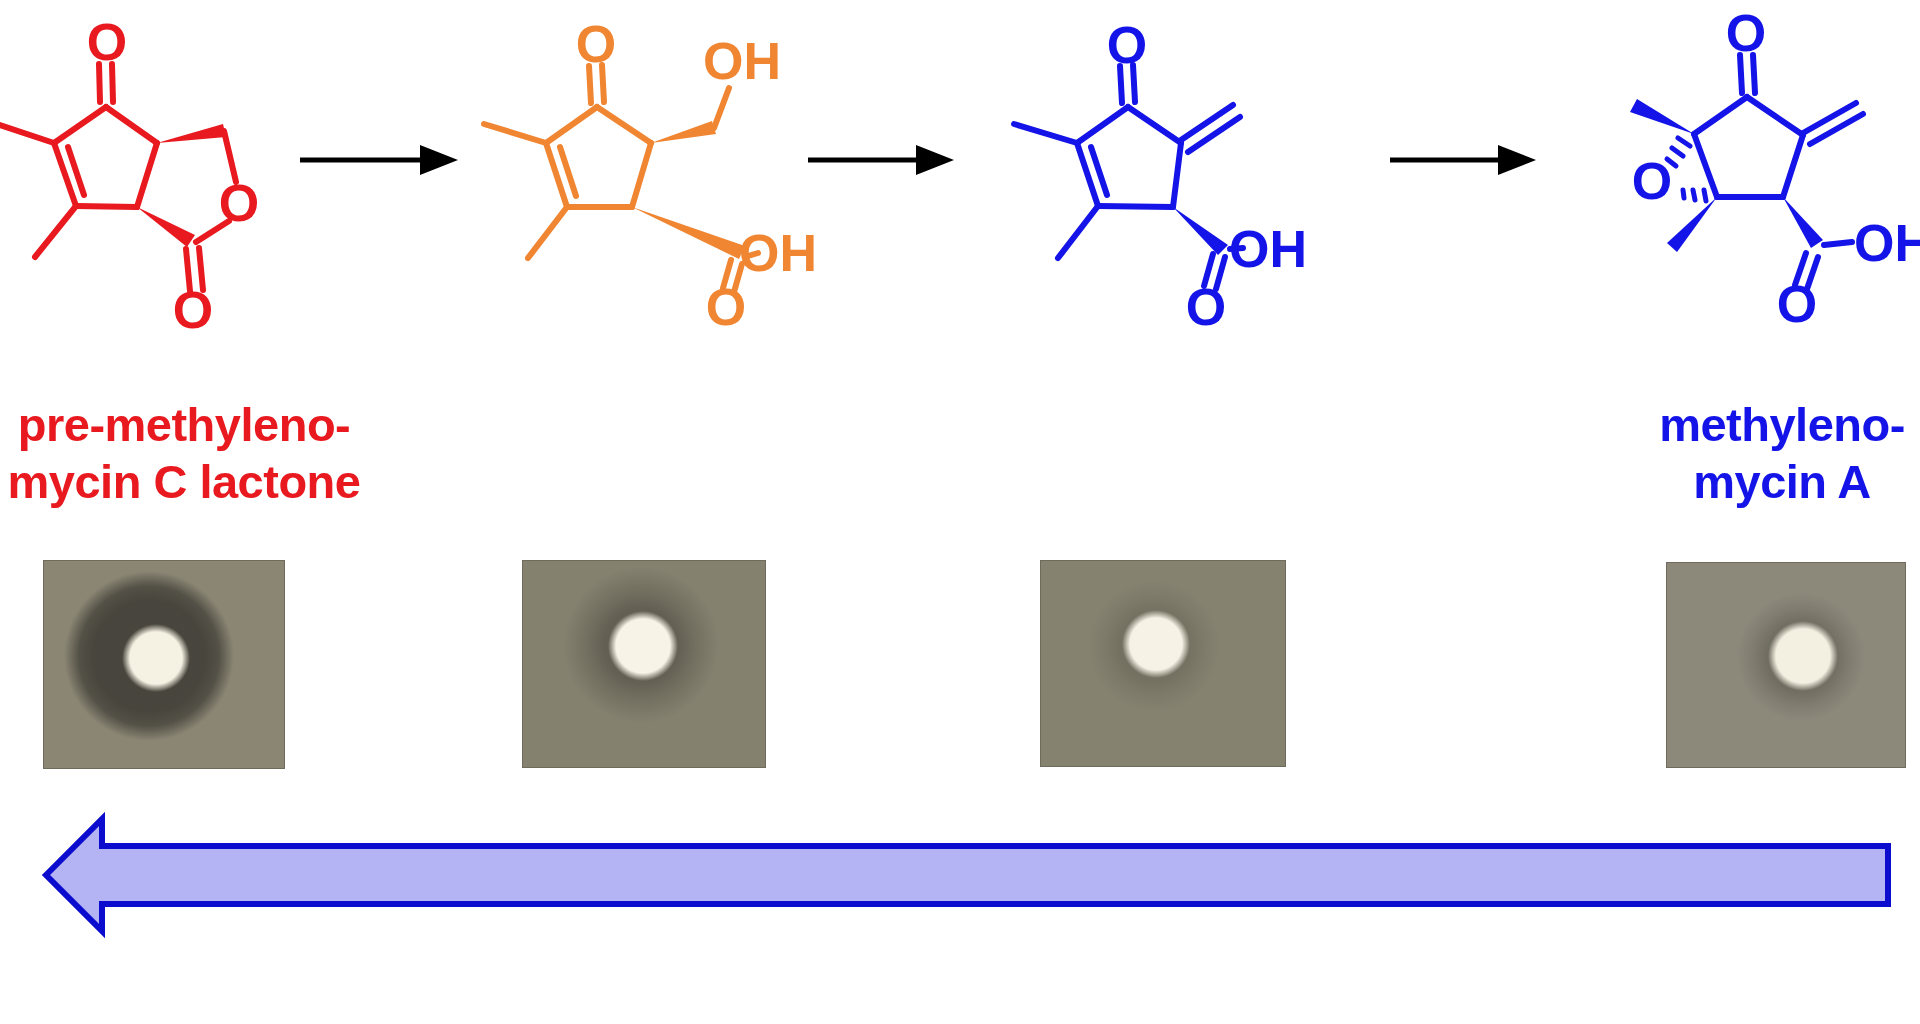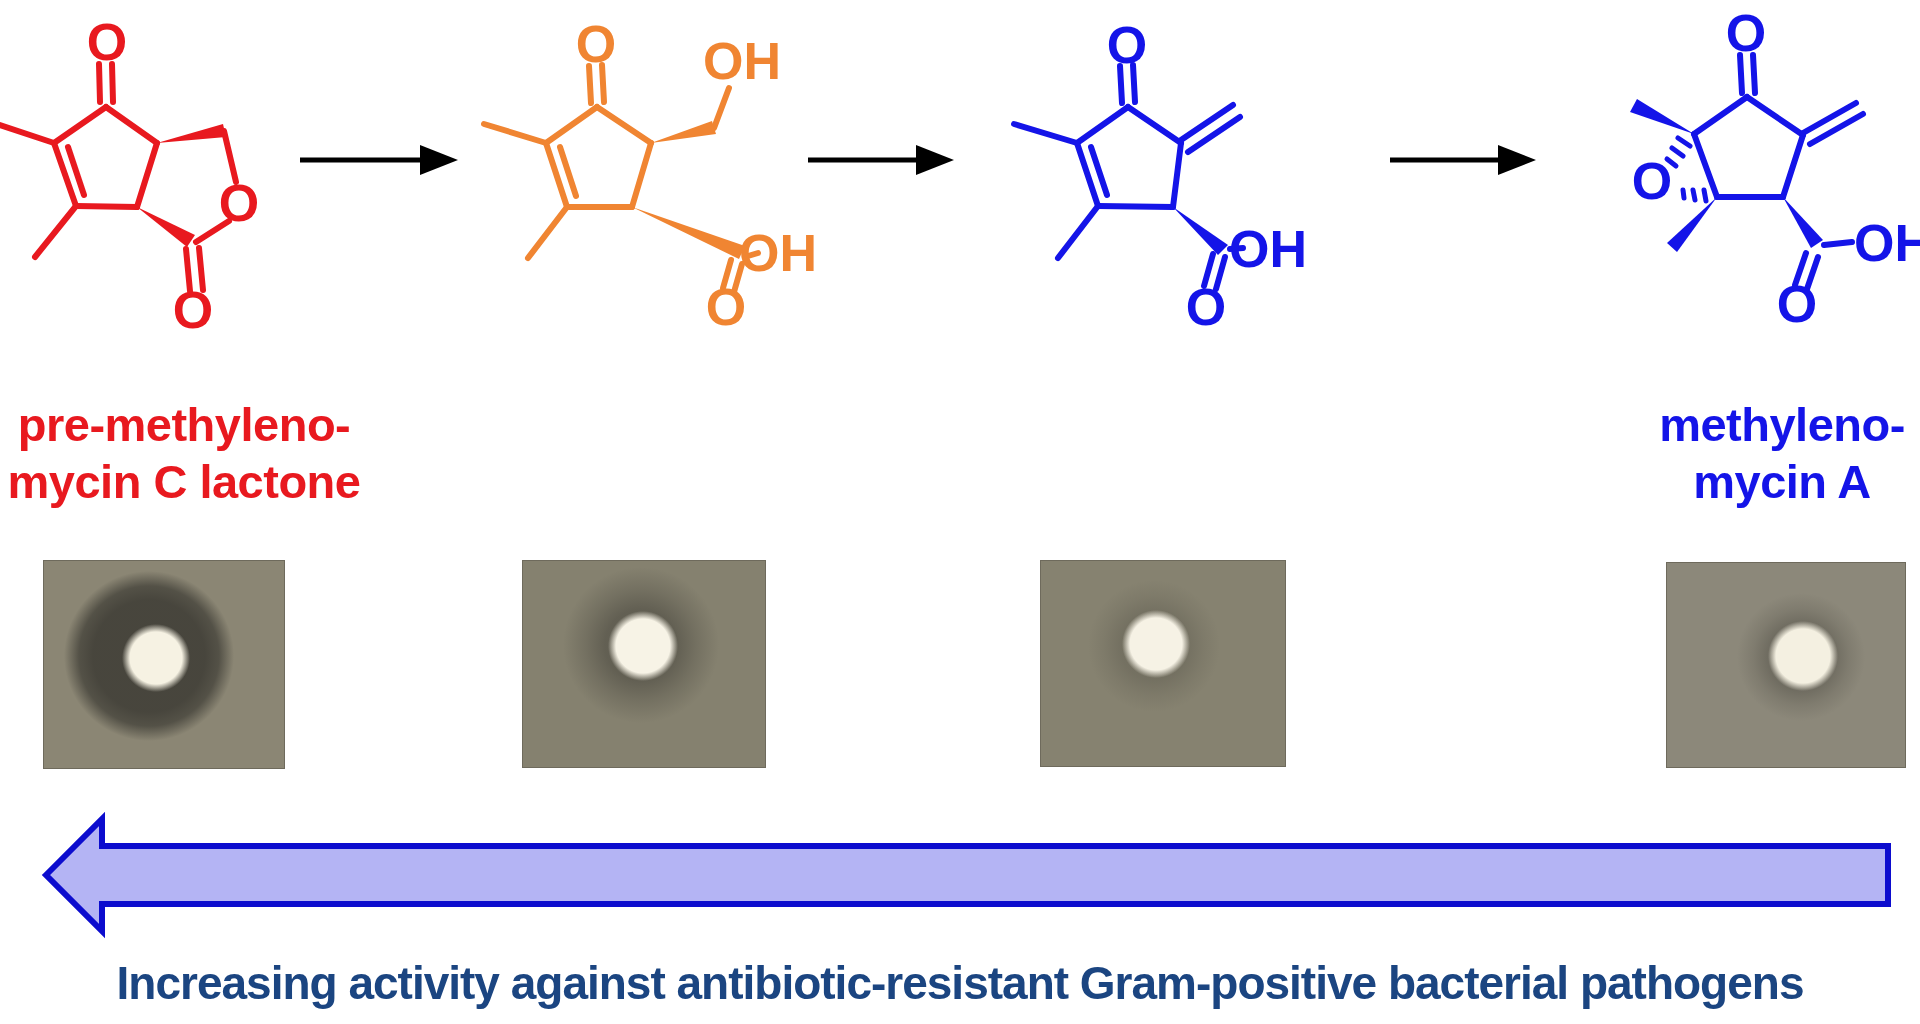--- a/index.html
+++ b/index.html
@@ -170,15 +170,14 @@
 
   <div class="photo photo1"></div>
   <div class="photo photo2"></div>
   <div class="photo photo3"></div>
   <div class="photo photo4"></div>
 
   <svg width="1920" height="130" viewBox="0 810 1920 130" style="top:810px">
     <polygon stroke-width="6" stroke-linejoin="miter" points="46,875 102,819 102,846 1888,846 1888,904 102,904 102,931" fill="#b4b4f4" stroke="#0c0cce"></polygon>
   </svg>
 
-  <div id="caption">Increasing activity against antibiotic-resistant Gram-positive bacterial pathogens</div>
 
 </div>
 
 </body></html>

